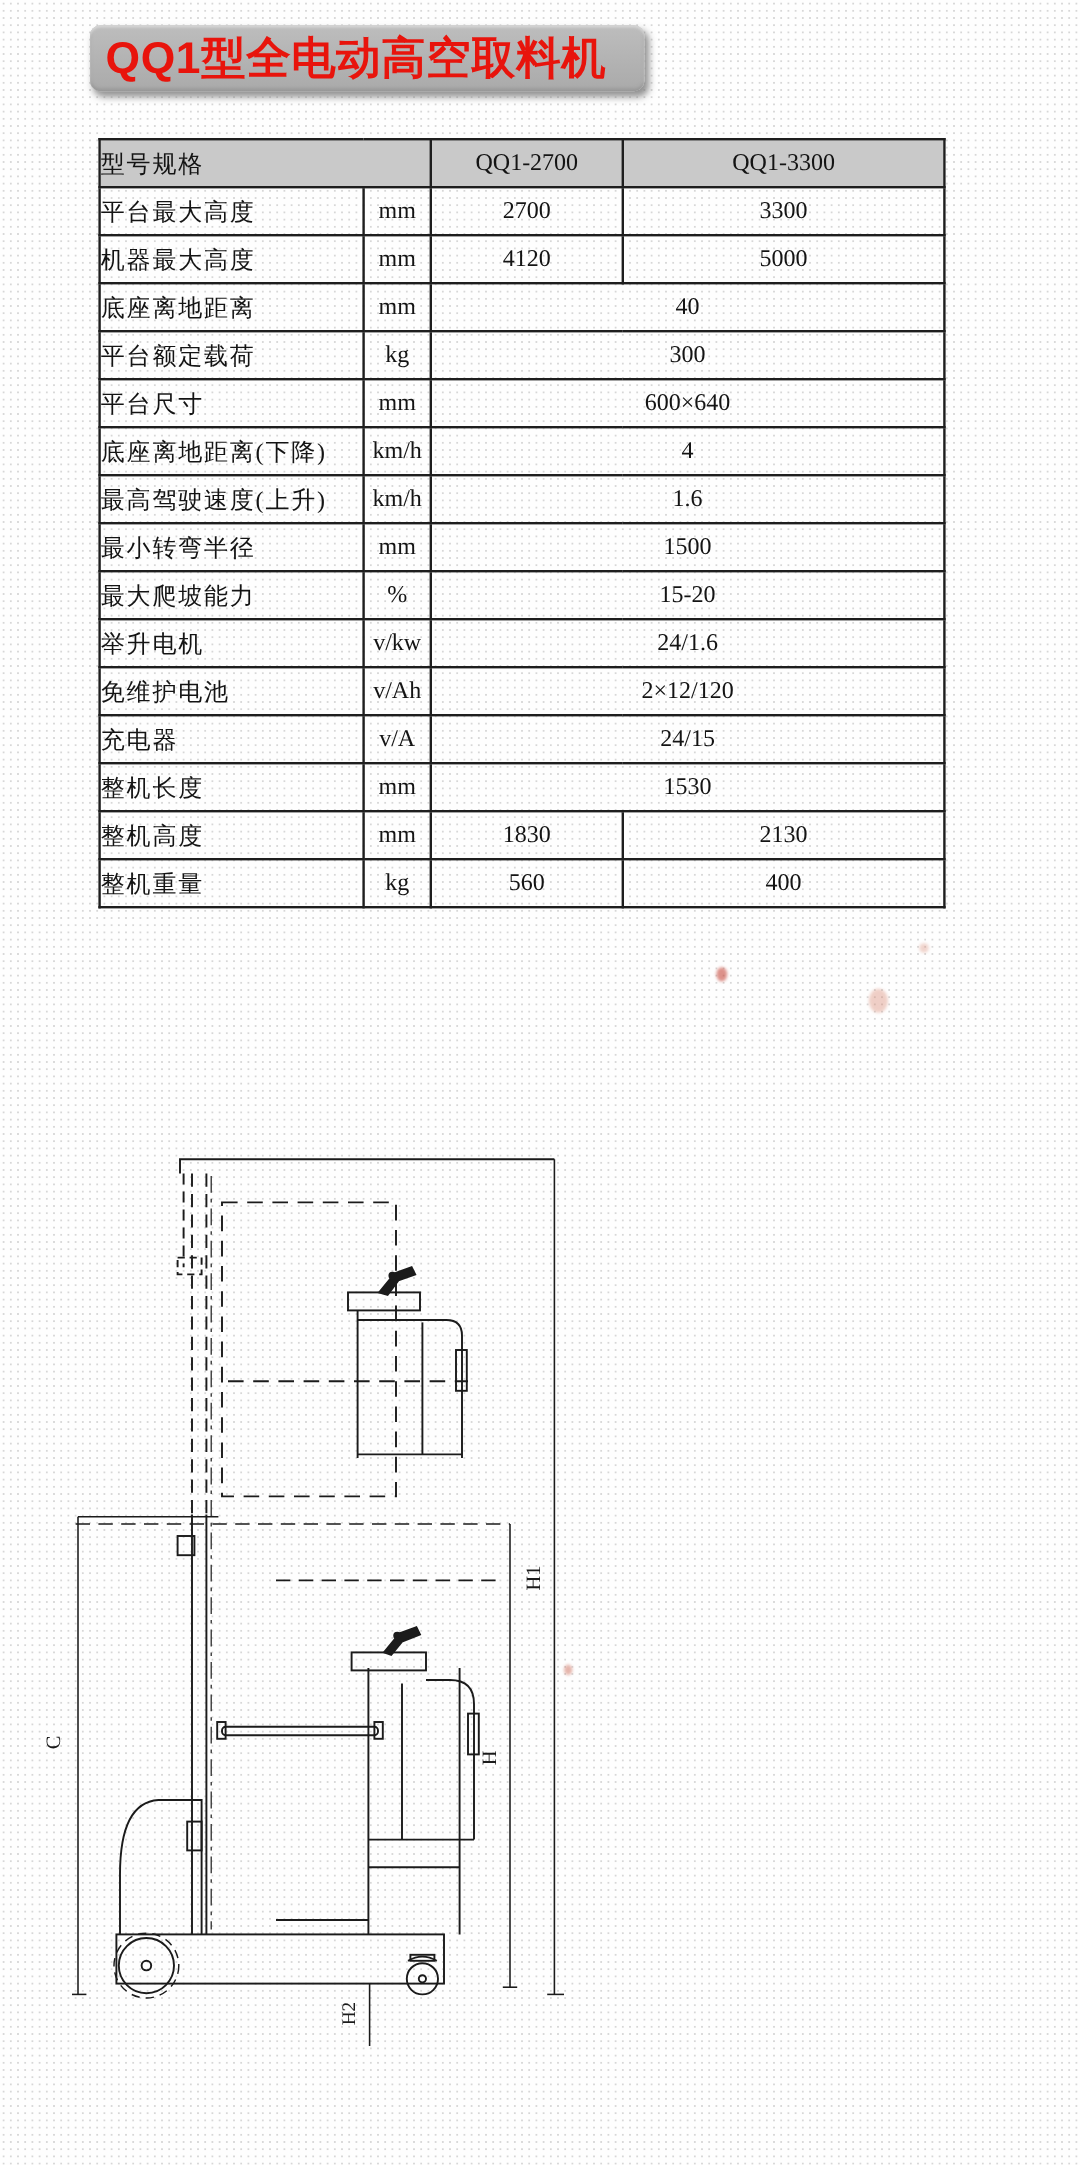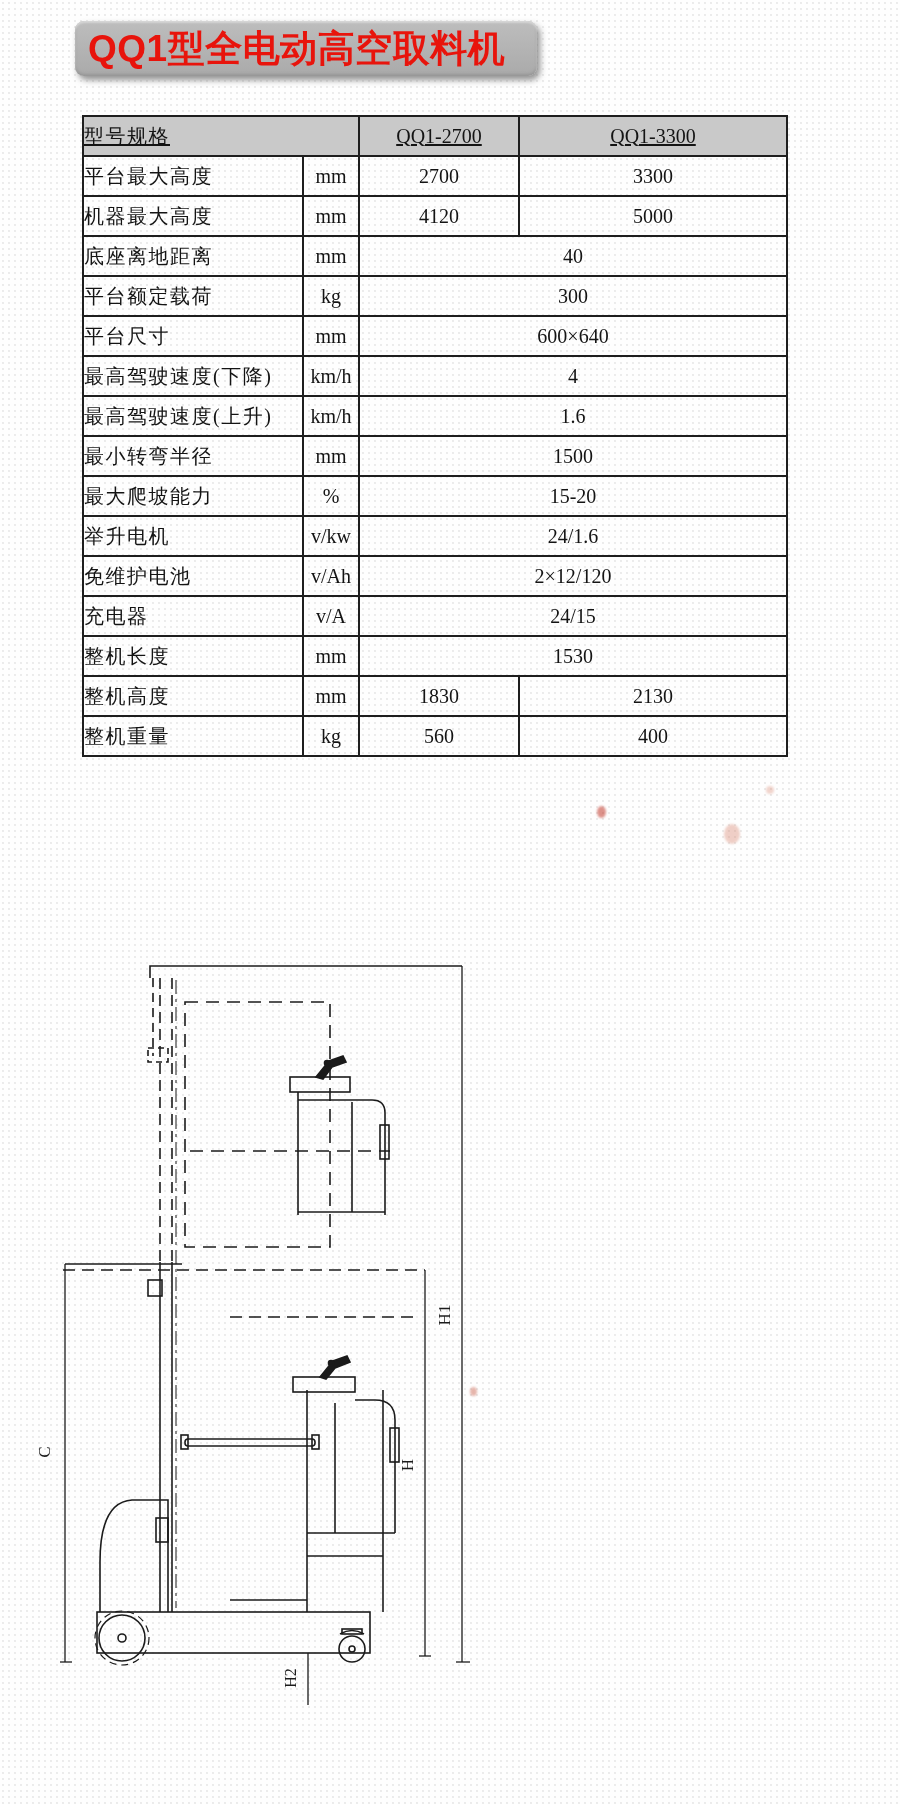--- a/index.html
+++ b/index.html
@@ -32,21 +32,21 @@
   table.spec{
     position:absolute;left:82px;top:115px;
     border-collapse:collapse;table-layout:fixed;
     font-family:"Liberation Serif",serif;
   }
   table.spec th,table.spec td{
     border:2px solid #1e1e1e;height:38px;padding:0;
     font-size:20px;font-weight:normal;color:#141414;
     overflow:hidden;white-space:nowrap;
   }
-  table.spec th{background:#c9c9c9;text-decoration:underline;}
+  table.spec th{background:#c9c9c9;}
   .cell-left{text-align:left;padding-left:12px;letter-spacing:1.5px;}
   .cell-center{text-align:center;}
 
   
   .diagram{position:absolute;left:30px;top:850px;width:450px;height:900px;}
   .diagram text{font-family:"Liberation Serif",serif;fill:#1b1b1b;}
 
   
   .artifact{position:absolute;border-radius:50%;filter:blur(1.2px);}
   .a1{left:597px;top:806px;width:9px;height:12px;background:#c2392b;opacity:.55;}
@@ -97,21 +97,21 @@
       <td class="cell-left">平台额定载荷</td>
       <td class="cell-center">kg</td>
       <td class="cell-center" colspan="2">300</td>
     </tr>
     <tr>
       <td class="cell-left">平台尺寸</td>
       <td class="cell-center">mm</td>
       <td class="cell-center" colspan="2">600×640</td>
     </tr>
     <tr>
-      <td class="cell-left">最高驾驶速度(下降)</td>
+      <td class="cell-left">底座离地距离(下降)</td>
       <td class="cell-center">km/h</td>
       <td class="cell-center" colspan="2">4</td>
     </tr>
     <tr>
       <td class="cell-left">最高驾驶速度(上升)</td>
       <td class="cell-center">km/h</td>
       <td class="cell-center" colspan="2">1.6</td>
     </tr>
     <tr>
       <td class="cell-left">最小转弯半径</td>

